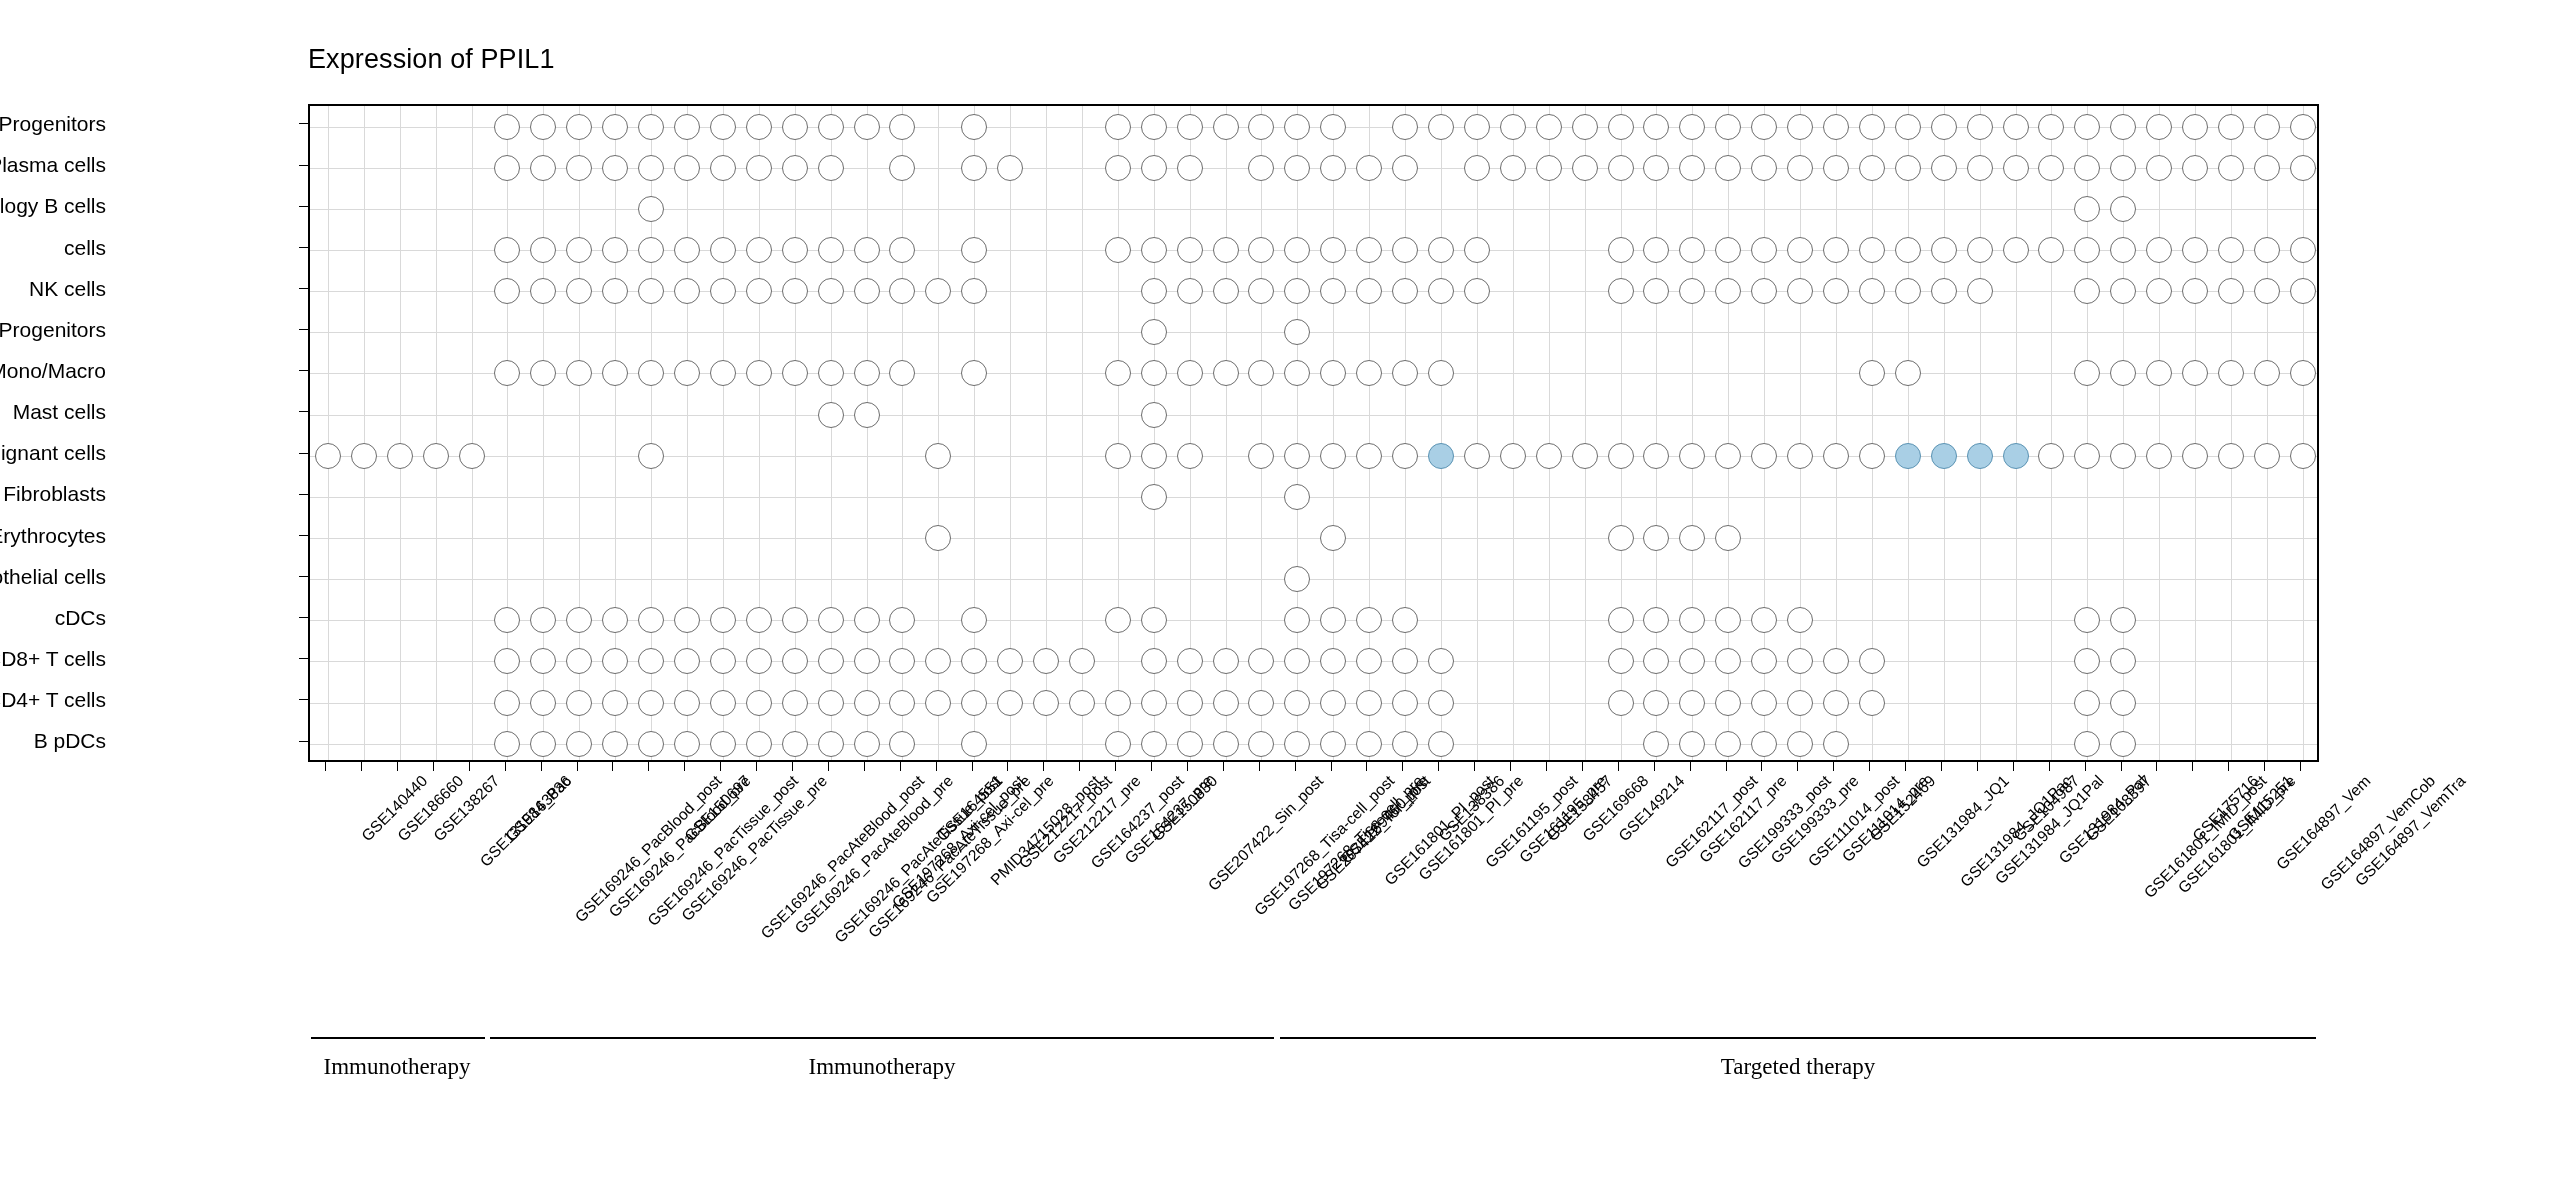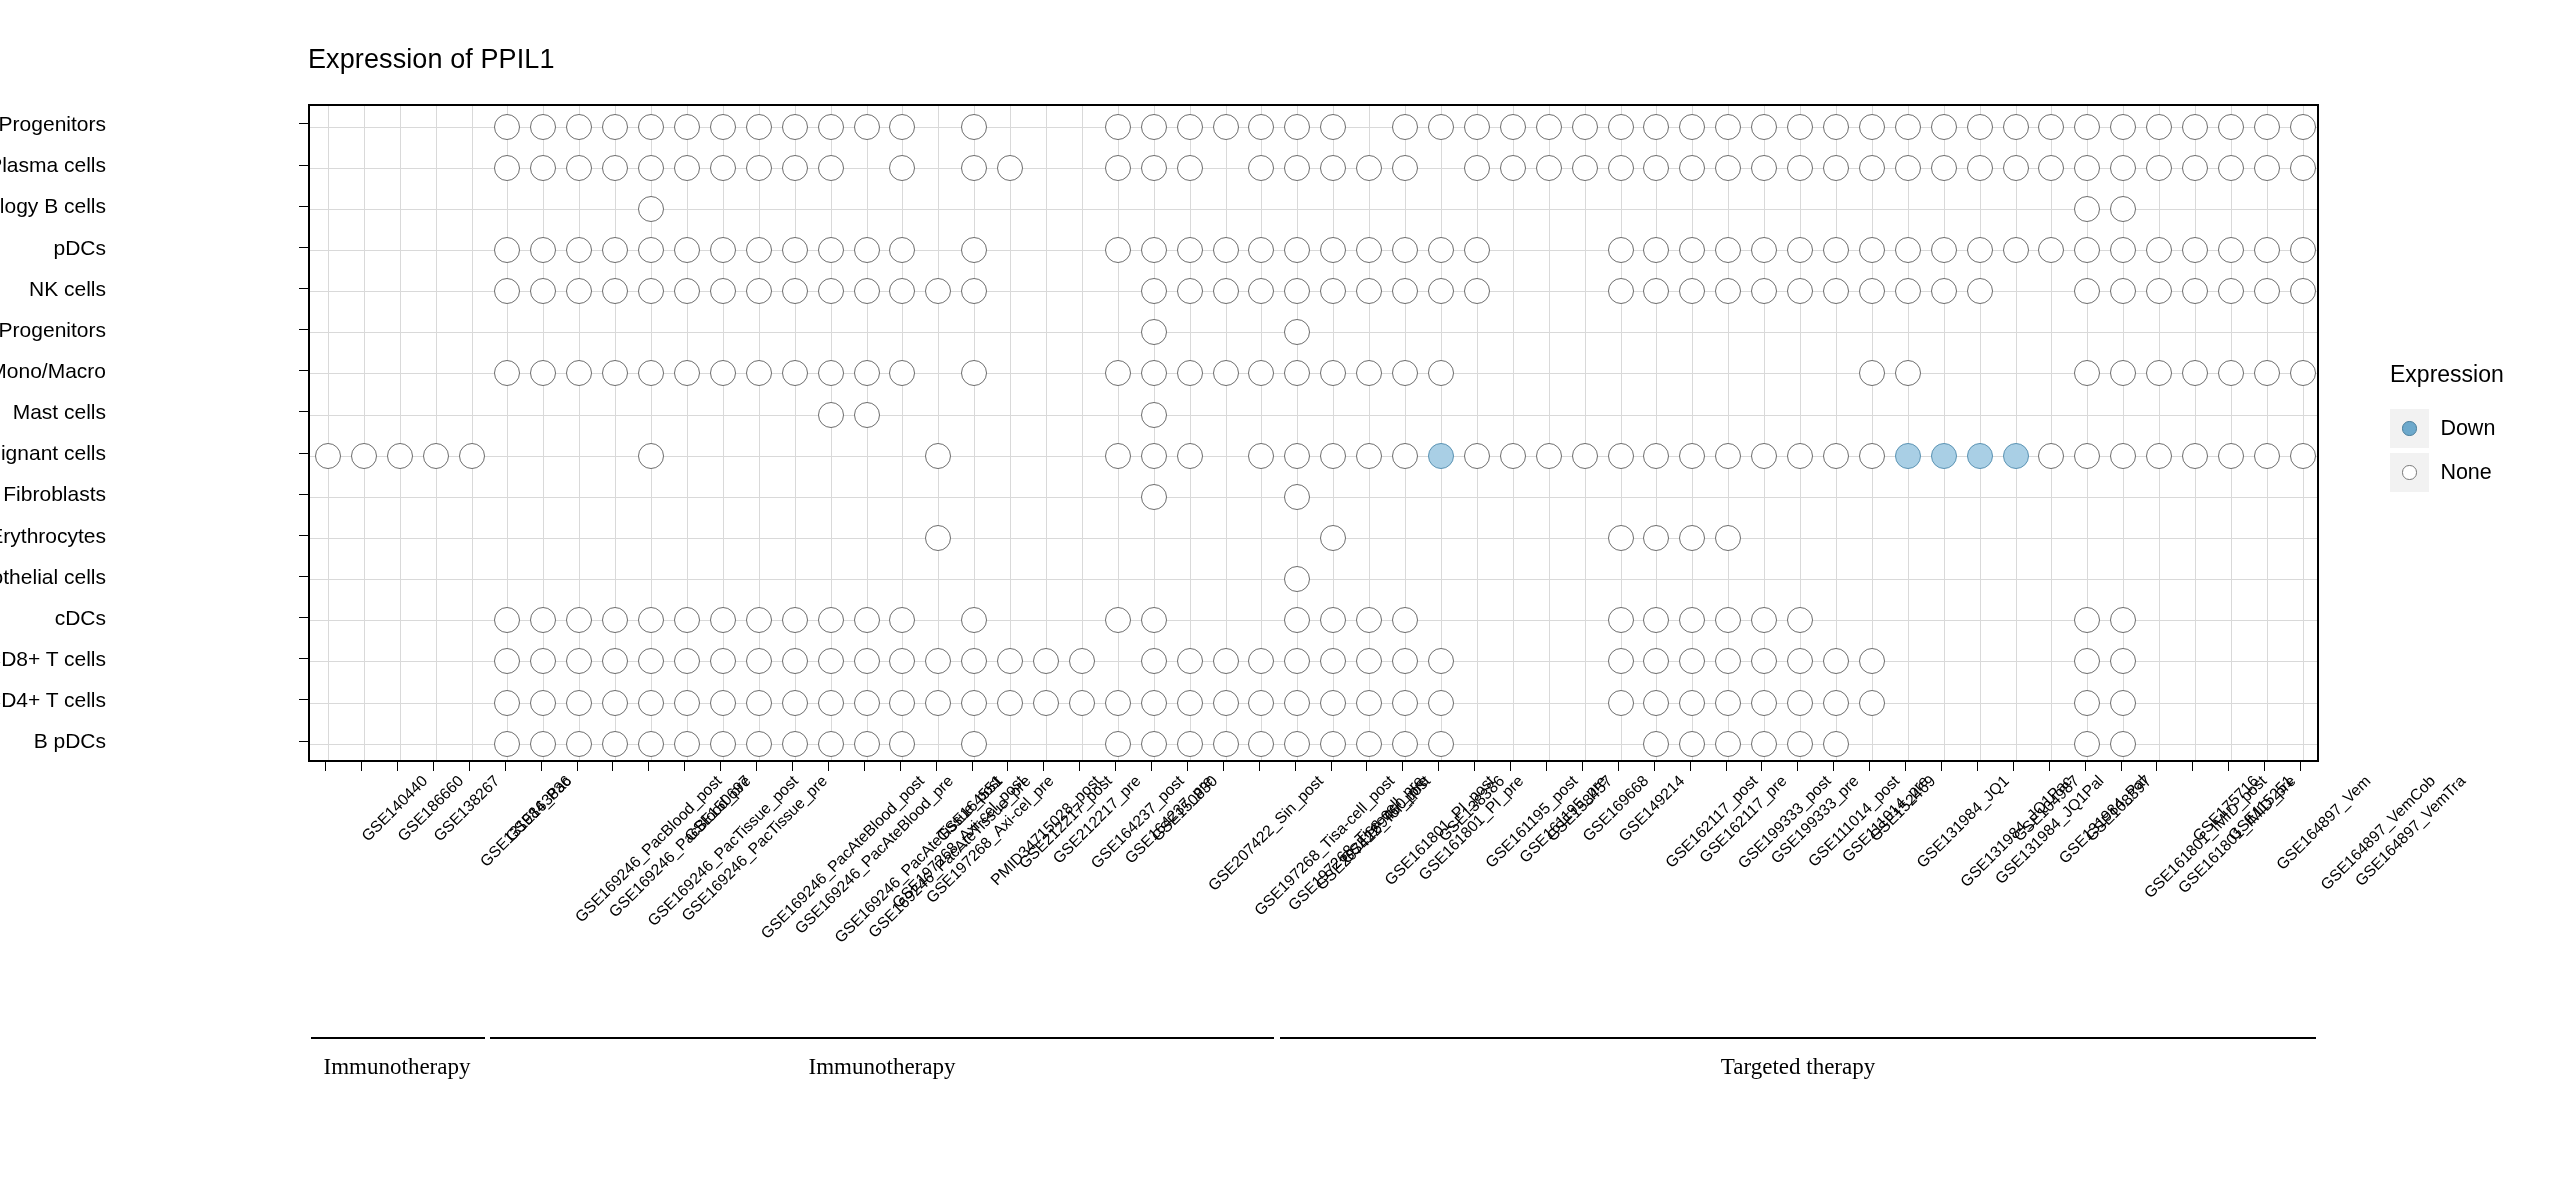--- a/index.html
+++ b/index.html
@@ -663,21 +663,21 @@
       <div class="dot down" title="GSE131984_Pal / Malignant cells" style="left: 1706px; top: 350px;"></div>
     </div>
 
   <div id="y-axis-labels">
       <div class="y-label" style="top: 112px;">Progenitors</div>
       <div class="y-tick" style="top: 111px;"></div>
       <div class="y-label" style="top: 153px;">Plasma cells</div>
       <div class="y-tick" style="top: 153px;"></div>
       <div class="y-label" style="top: 194px;">Physiology B cells</div>
       <div class="y-tick" style="top: 194px;"></div>
-      <div class="y-label" style="top: 236px;">pDCs</div>
+      <div class="y-label" style="top: 236px;">cells</div>
       <div class="y-tick" style="top: 235px;"></div>
       <div class="y-label" style="top: 277px;">NK cells</div>
       <div class="y-tick" style="top: 276px;"></div>
       <div class="y-label" style="top: 318px;">Progenitors</div>
       <div class="y-tick" style="top: 317px;"></div>
       <div class="y-label" style="top: 359px;">Mono/Macro</div>
       <div class="y-tick" style="top: 358px;"></div>
       <div class="y-label" style="top: 400px;">Mast cells</div>
       <div class="y-tick" style="top: 399px;"></div>
       <div class="y-label" style="top: 441px;">Malignant cells</div>
@@ -815,32 +815,15 @@
 
   <div id="group-annotations">
       <div class="group-bar" style="left: 311px; width: 174px; top: 1025px;"></div>
       <div class="group-label" style="left: 397px; top: 1042px;">Immunotherapy</div>
       <div class="group-bar" style="left: 490px; width: 784px; top: 1025px;"></div>
       <div class="group-label" style="left: 882px; top: 1042px;">Immunotherapy</div>
       <div class="group-bar" style="left: 1280px; width: 1036px; top: 1025px;"></div>
       <div class="group-label" style="left: 1798px; top: 1042px;">Targeted therapy</div>
     </div>
 
-  <div id="legend">
-    <div id="legend-title">Expression</div>
-    <div id="legend-entries">
-        <div class="legend-row">
-          <div class="legend-key">
-            <div class="legend-dot down"></div>
-          </div>
-          <div class="legend-label">Down</div>
-        </div>
-        <div class="legend-row">
-          <div class="legend-key">
-            <div class="legend-dot none"></div>
-          </div>
-          <div class="legend-label">None</div>
-        </div>
-      </div>
-  </div>
 
 </div>
 
 
 </body></html>

